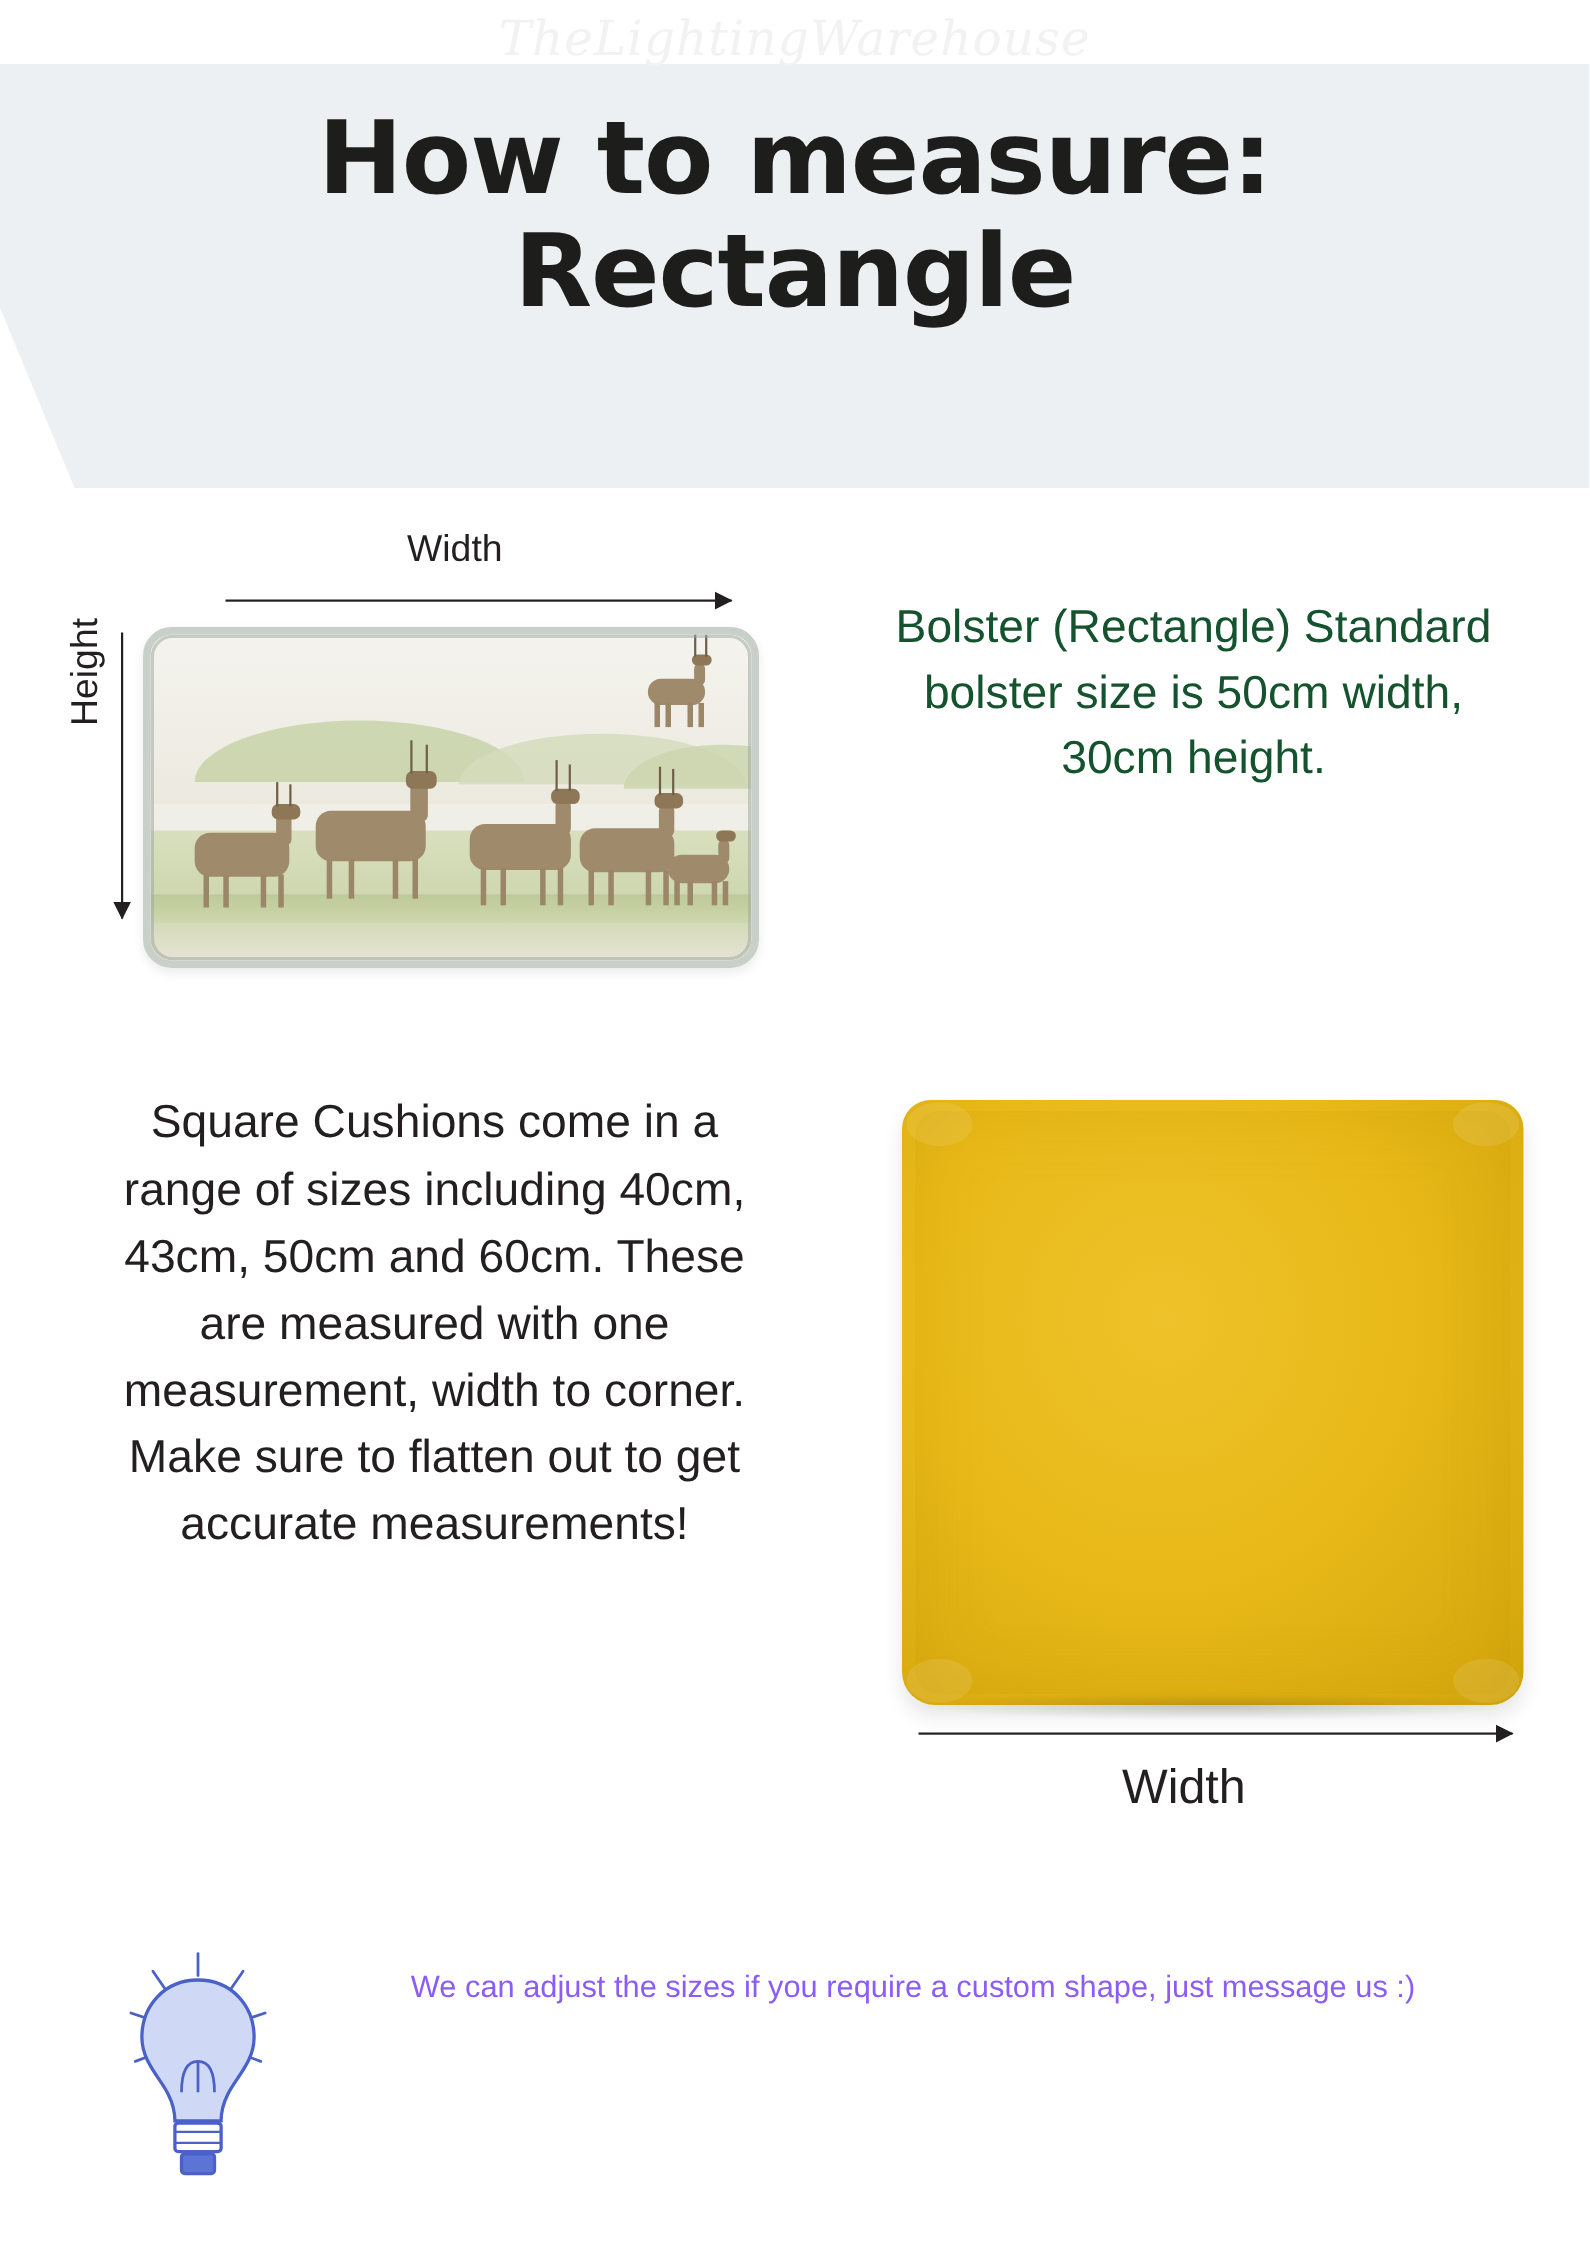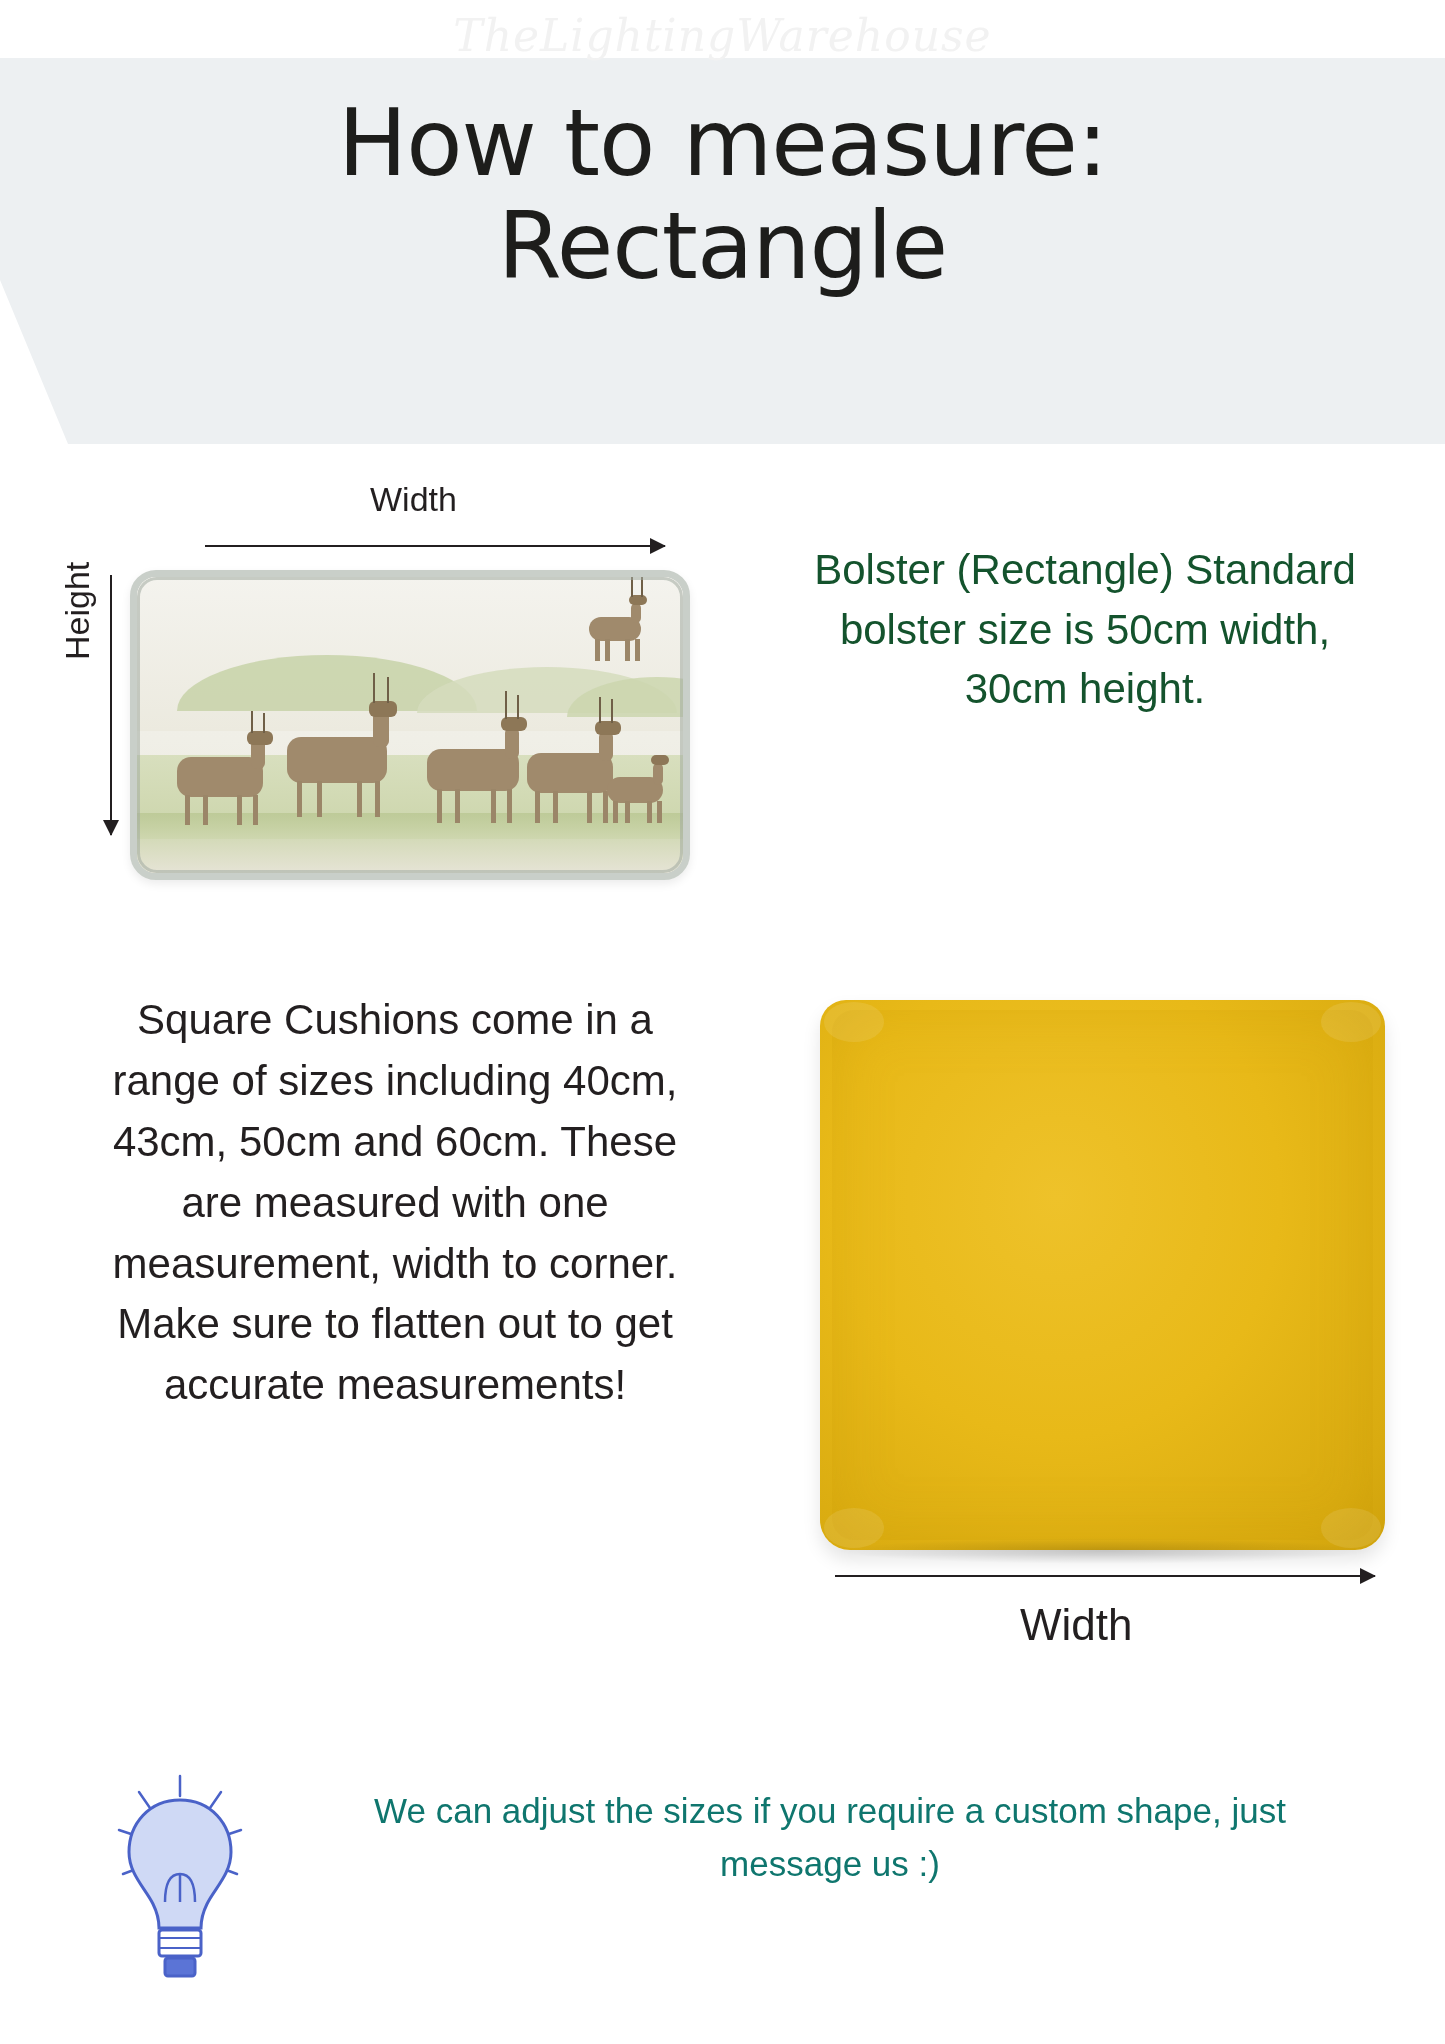--- a/index.html
+++ b/index.html
@@ -67,21 +67,21 @@
     height: 386px;
     z-index: 2;
     display: flex;
     flex-direction: column;
     align-items: center;
     justify-content: flex-start;
     padding-top: 34px;
   }
   .banner-title {
     font-family: "DejaVu Sans", sans-serif;
-    font-weight: 400;
+    font-weight: 700;
     font-size: 92px;
     line-height: 1.12;
     color: #1d1d1b;
     text-align: center;
     letter-spacing: -1px;
   }
   .banner-title .line2 { display: block; }
 
   
   .bolster-row {
@@ -299,23 +299,23 @@
     top: 30px;
     width: 150px;
     height: 210px;
   }
   .footer-text {
     position: absolute;
     left: 300px;
     top: 45px;
     width: 1060px;
     text-align: center;
-    font-size: 35px;
+    font-size: 28px;
     line-height: 1.5;
-    color: #0f766e;
+    color: #8b5cf6;
   }
 </style>
 </head>
 <body>
 
 <div class="watermark">TheLightingWarehouse</div>
 
 <div class="banner"></div>
 <div class="banner-inner">
   <div class="banner-title">

